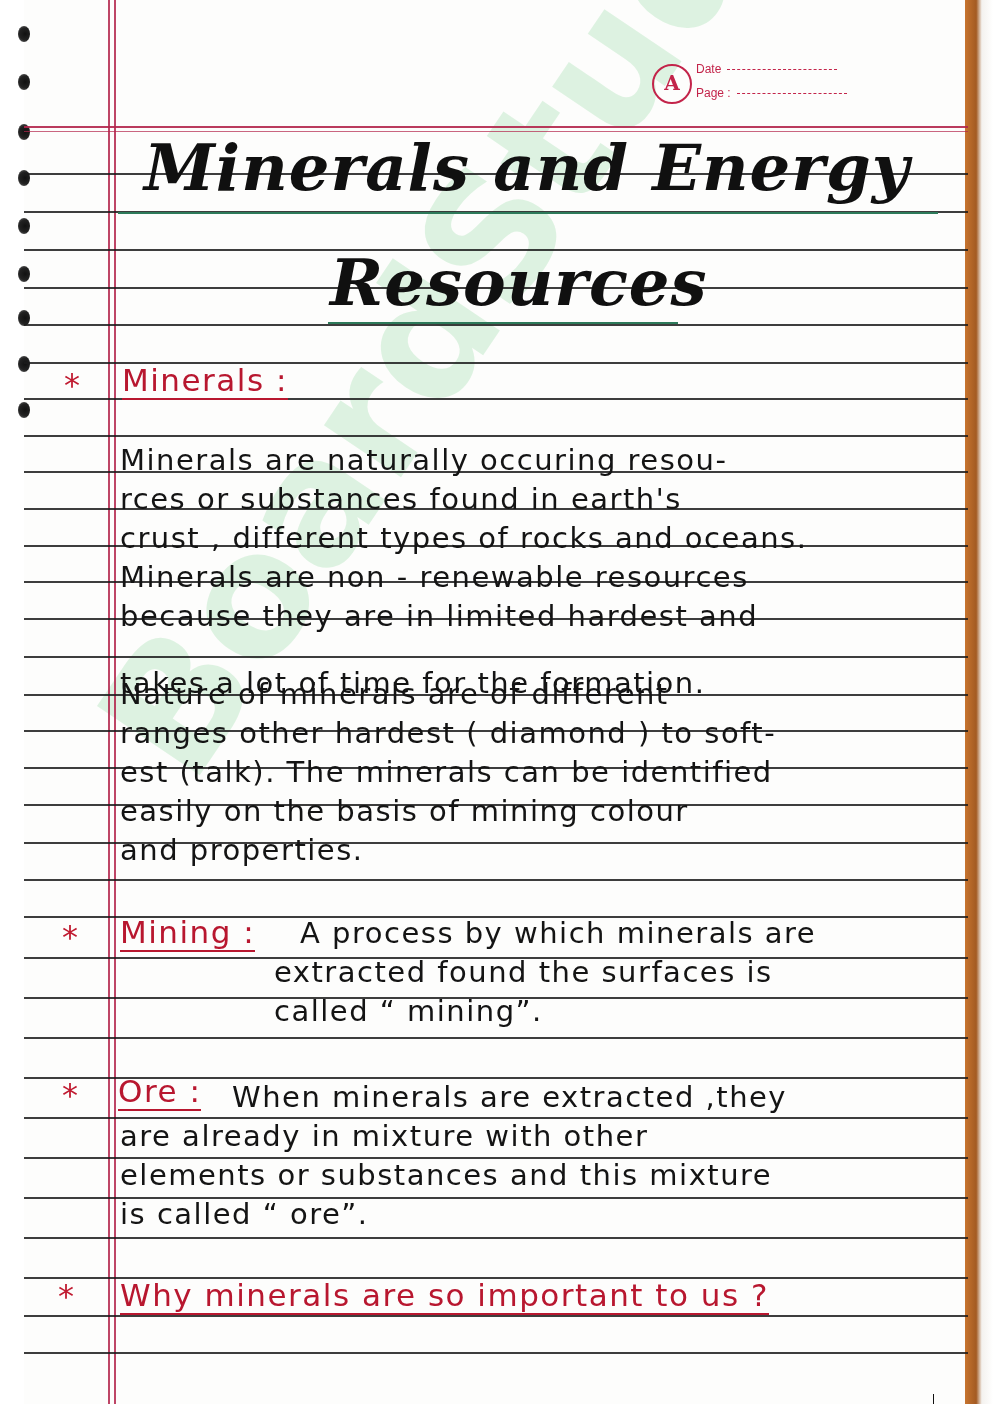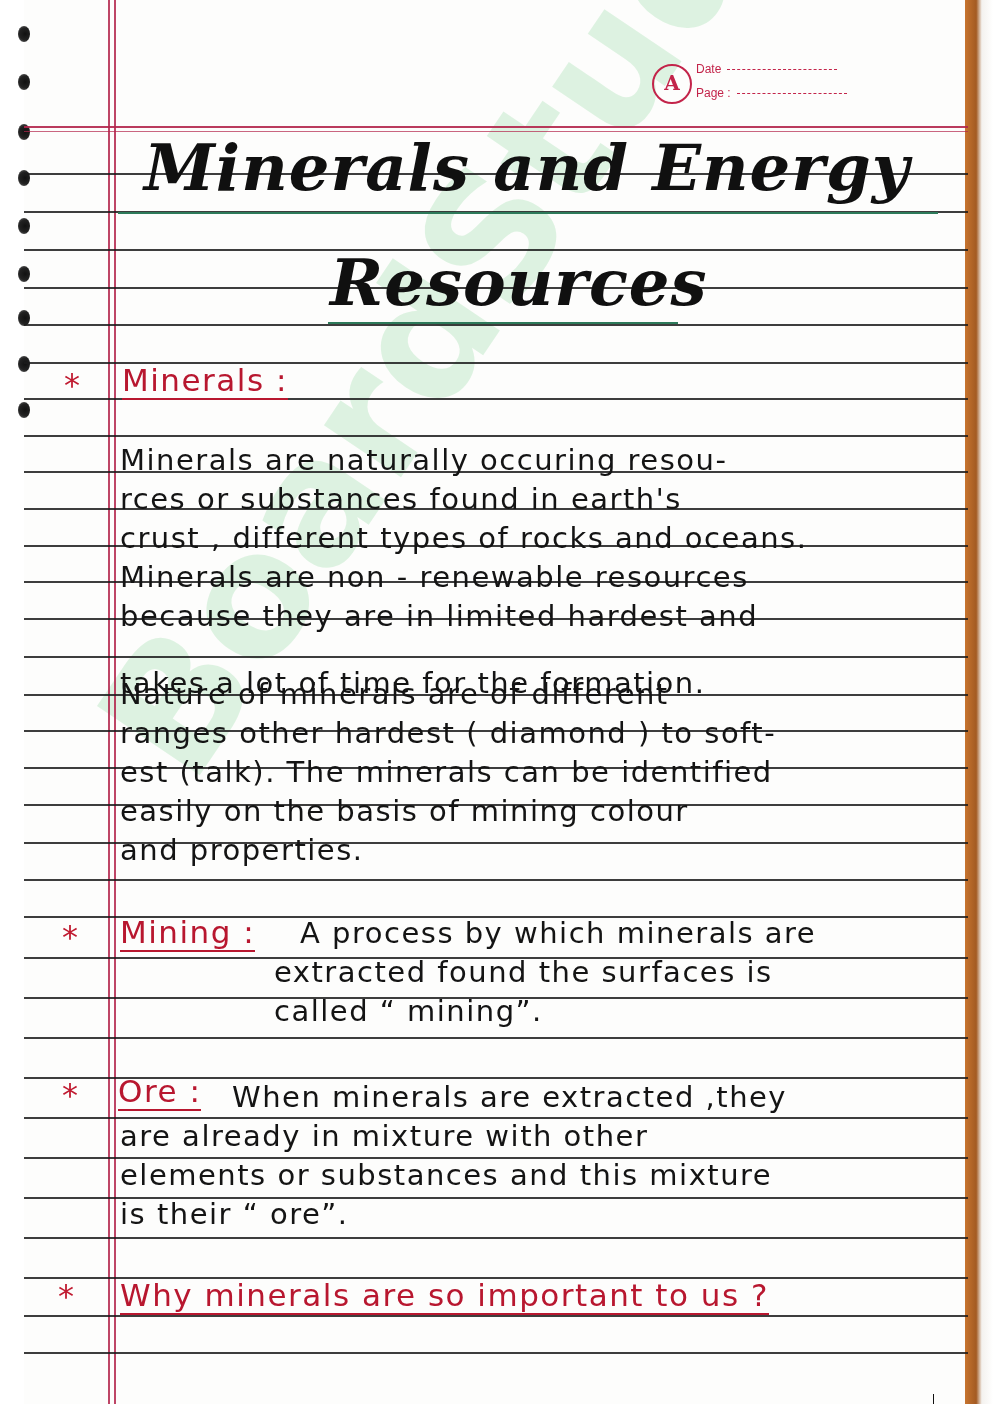--- a/index.html
+++ b/index.html
@@ -156,18 +156,18 @@
 <div class="heading ul" style="left:120px; top:914px">Mining :</div>
 <div class="hand ul" style="left:300px; top:916px">A process by which minerals are</div>
 <div class="hand ul" style="left:274px; top:955px">extracted found the surfaces is</div>
 <div class="hand ul" style="left:274px; top:994px">called “ mining”.</div>
 
 <div class="star" style="left:62px; top:1076px">*</div>
 <div class="heading ul" style="left:118px; top:1073px">Ore :</div>
 <div class="hand ul" style="left:232px; top:1080px">When minerals are extracted ,they</div>
 <div class="hand ul" style="left:120px; top:1119px">are already in mixture with other</div>
 <div class="hand ul" style="left:120px; top:1158px">elements or substances and this mixture</div>
-<div class="hand ul" style="left:120px; top:1197px">is their “ ore”.</div>
+<div class="hand ul" style="left:120px; top:1197px">is called “ ore”.</div>
 
 <div class="star" style="left:58px; top:1277px">*</div>
 <div class="heading ul" style="left:120px; top:1277px">Why minerals are so important to us ?</div>
 
 <div class="page-corner"></div>
 
 </body></html>

